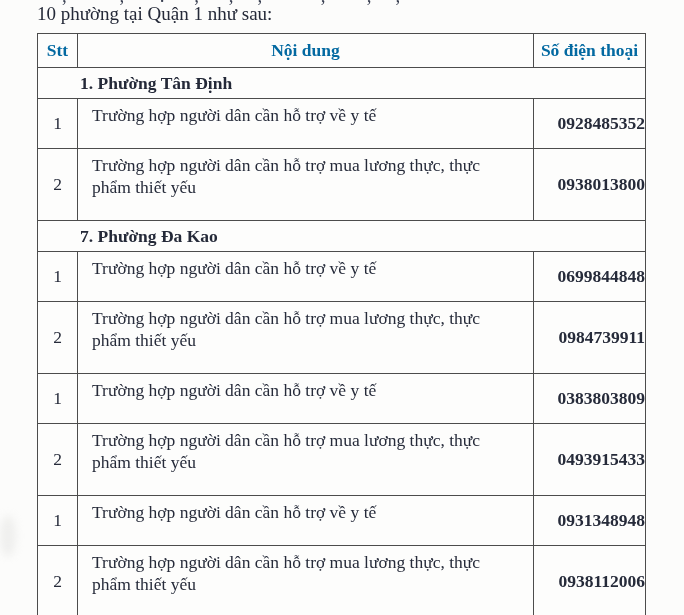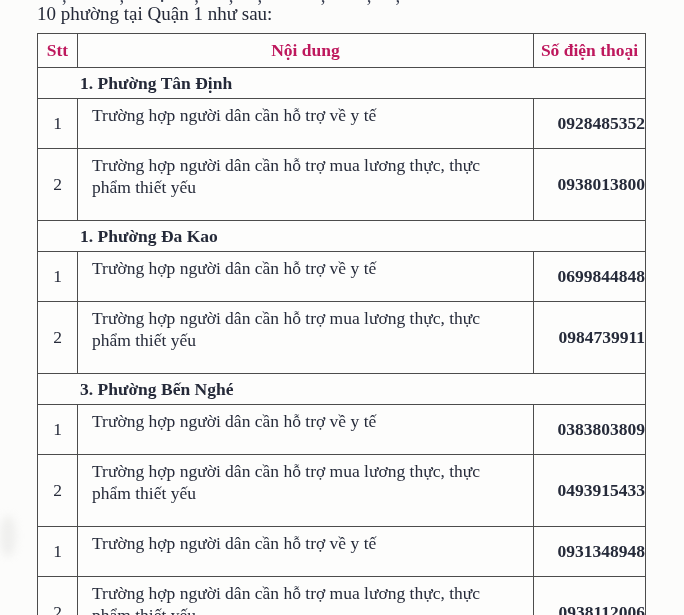--- a/index.html
+++ b/index.html
@@ -34,21 +34,21 @@
   .doc-table col.c-stt   { width:40px; }
   .doc-table col.c-noi   { width:456px; }
   .doc-table col.c-phone { width:112px; }
   .doc-table th, .doc-table td {
     border:1.5px solid #4c4c4c;
     font-size:17.5px;
     vertical-align:middle;
   }
   .doc-table thead th {
     height:34px; font-weight:bold; text-align:center;
-    color:#be185d;
+    color:#0369a1;
   }
   tr.section-row td {
     height:31px; font-weight:bold;
     padding-left:42px; text-align:left;
     color:#242938;
     font-family:Liberation Serif, serif;
   }
   tr.data-row td.stt   { text-align:center; }
   tr.data-row td.content {
     padding:6px 12px 22px 14px; text-align:left; line-height:1.22;
@@ -94,36 +94,33 @@
       <td class="content">Trường hợp người dân cần hỗ trợ về y tế</td>
       <td class="phone">0928485352</td>
     </tr>
     <tr class="data-row row-double">
       <td class="stt">2</td>
       <td class="content">Trường hợp người dân cần hỗ trợ mua lương thực, thực phẩm thiết yếu</td>
       <td class="phone">0938013800</td>
     </tr>
 
     <tr class="section-row">
-      <td colspan="3">1. Phường Đa Kao</td>
+      <td colspan="3">7. Phường Đa Kao</td>
     </tr>
     <tr class="data-row row-single">
       <td class="stt">1</td>
       <td class="content">Trường hợp người dân cần hỗ trợ về y tế</td>
       <td class="phone">0699844848</td>
     </tr>
     <tr class="data-row row-double">
       <td class="stt">2</td>
       <td class="content">Trường hợp người dân cần hỗ trợ mua lương thực, thực phẩm thiết yếu</td>
       <td class="phone">0984739911</td>
     </tr>
 
-    <tr class="section-row">
-      <td colspan="3">3. Phường Bến Nghé</td>
-    </tr>
     <tr class="data-row row-single">
       <td class="stt">1</td>
       <td class="content">Trường hợp người dân cần hỗ trợ về y tế</td>
       <td class="phone">0383803809</td>
     </tr>
     <tr class="data-row row-double">
       <td class="stt">2</td>
       <td class="content">Trường hợp người dân cần hỗ trợ mua lương thực, thực phẩm thiết yếu</td>
       <td class="phone">0493915433</td>
     </tr>

